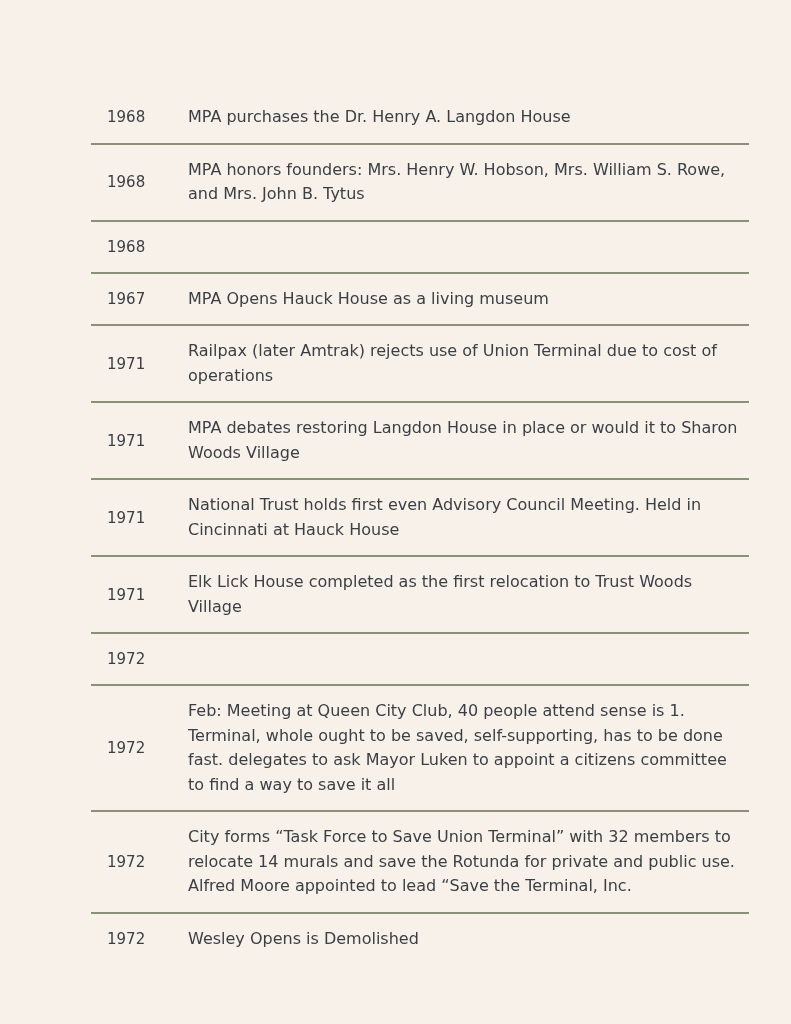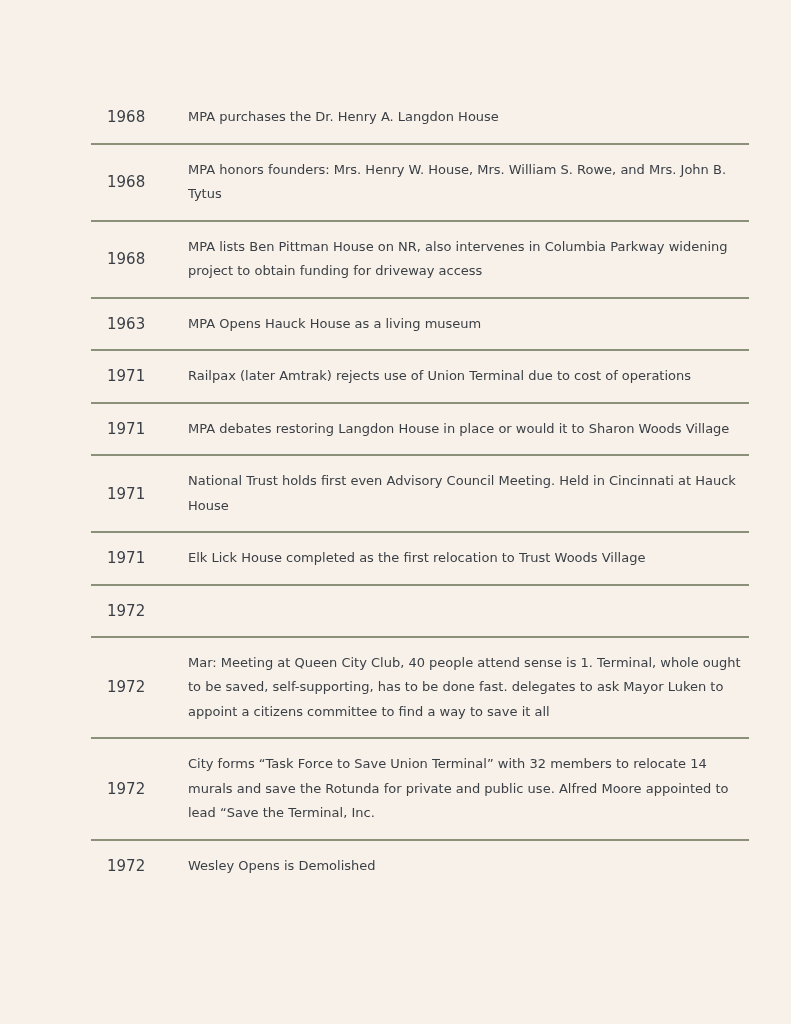--- a/index.html
+++ b/index.html
@@ -51,44 +51,43 @@
     line-height: 24px;
     color: #3a3f45;
     white-space: nowrap;
   }
 
   .tl-event {
     flex: 1 1 auto;
     padding-left: 15px;
     padding-right: 8px;
     box-sizing: border-box;
-    font-size: 13px;
+    font-size: 16px;
     line-height: 24.5px;
     color: #3a3f45;
   }
 </style>
 </head>
 <body>
 
 <div class="page">
   <div class="timeline" id="timeline-root">
   <div class="tl-row">
         <div class="tl-year">1968</div>
         <div class="tl-event">MPA purchases the Dr. Henry A. Langdon House</div>
       </div>
       <div class="tl-row">
         <div class="tl-year">1968</div>
-        <div class="tl-event">MPA honors founders: Mrs. Henry W. House, Mrs. William S. Rowe, and Mrs. John B. Tytus</div>
+        <div class="tl-event">MPA honors founders: Mrs. Henry W. Hobson, Mrs. William S. Rowe, and Mrs. John B. Tytus</div>
       </div>
       <div class="tl-row">
         <div class="tl-year">1968</div>
-        <div class="tl-event">MPA lists Ben Pittman House on NR, also intervenes in Columbia Parkway widening project to obtain funding for driveway access</div>
       </div>
       <div class="tl-row">
-        <div class="tl-year">1963</div>
+        <div class="tl-year">1967</div>
         <div class="tl-event">MPA Opens Hauck House as a living museum</div>
       </div>
       <div class="tl-row">
         <div class="tl-year">1971</div>
         <div class="tl-event">Railpax (later Amtrak) rejects use of Union Terminal due to cost of operations</div>
       </div>
       <div class="tl-row">
         <div class="tl-year">1971</div>
         <div class="tl-event">MPA debates restoring Langdon House in place or would it to Sharon Woods Village</div>
       </div>
@@ -98,21 +97,21 @@
       </div>
       <div class="tl-row">
         <div class="tl-year">1971</div>
         <div class="tl-event">Elk Lick House completed as the first relocation to Trust Woods Village</div>
       </div>
       <div class="tl-row">
         <div class="tl-year">1972</div>
       </div>
       <div class="tl-row">
         <div class="tl-year">1972</div>
-        <div class="tl-event">Mar: Meeting at Queen City Club, 40 people attend sense is 1. Terminal, whole ought to be saved, self-supporting, has to be done fast. delegates to ask Mayor Luken to appoint a citizens committee to find a way to save it all</div>
+        <div class="tl-event">Feb: Meeting at Queen City Club, 40 people attend sense is 1. Terminal, whole ought to be saved, self-supporting, has to be done fast. delegates to ask Mayor Luken to appoint a citizens committee to find a way to save it all</div>
       </div>
       <div class="tl-row">
         <div class="tl-year">1972</div>
         <div class="tl-event">City forms “Task Force to Save Union Terminal” with 32 members to relocate 14 murals and save the Rotunda for private and public use. Alfred Moore appointed to lead “Save the Terminal, Inc.</div>
       </div>
       <div class="tl-row">
         <div class="tl-year">1972</div>
         <div class="tl-event">Wesley Opens is Demolished</div>
       </div>
     </div>

